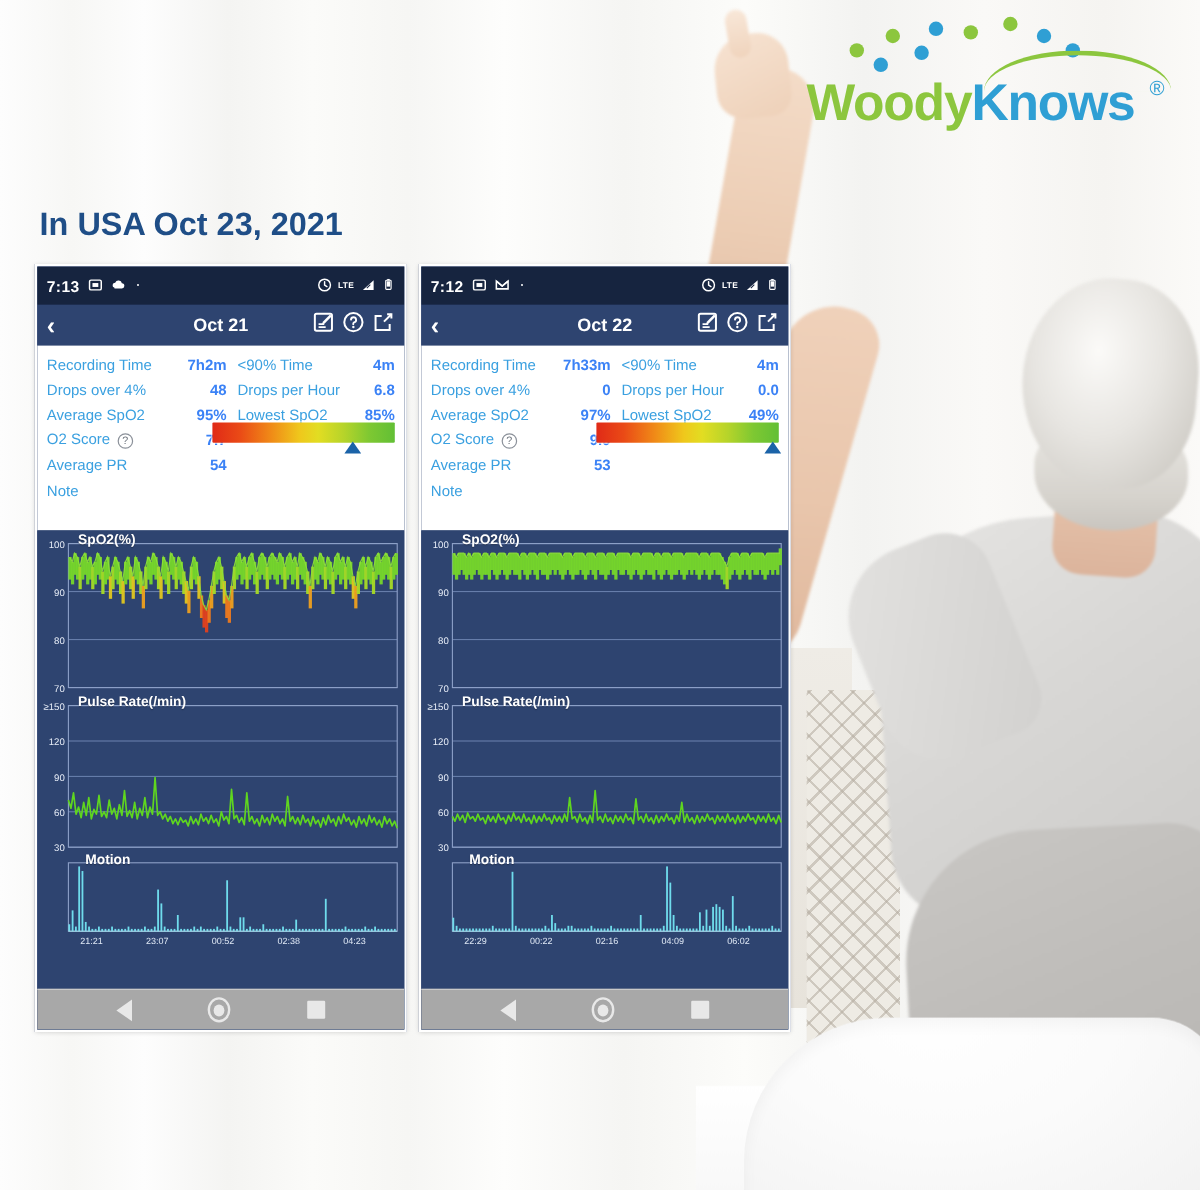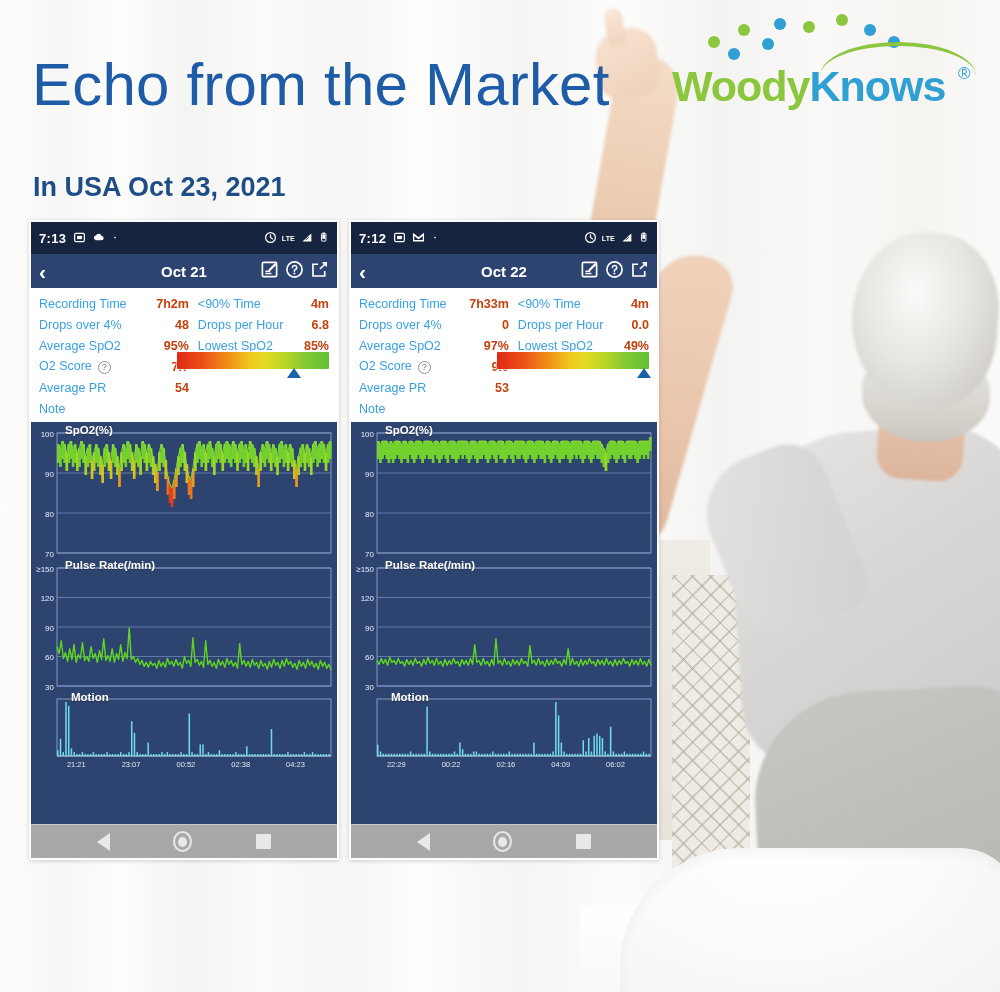--- a/index.html
+++ b/index.html
@@ -172,25 +172,25 @@
   .back-chevron { font-size: 21px; font-weight: 700; line-height: 1; cursor: pointer; }
   .appbar-title {
     position: absolute; left: 0; right: 0; text-align: center;
     font-size: 15px; font-weight: 700; pointer-events: none;
   }
   .appbar-actions { margin-left: auto; display: flex; gap: 6px; align-items: center; z-index: 2; }
 
   
   .stats {
     background: #ffffff; padding: 5px 8px 4px 8px;
-    position: relative; height: 134px;
+    position: relative; height: 154px;
   }
   .srow { display: flex; align-items: center; height: 21px; font-size: 12.5px; }
   .slabel { color: #3aa0e0; white-space: nowrap; }
-  .sval { color: #c2410c; font-weight: 700; text-align: right; white-space: nowrap; }
+  .sval { color: #3b82f6; font-weight: 700; text-align: right; white-space: nowrap; }
   .c1 { width: 108px; }
   .c2 { width: 52px; margin-right: 9px; }
   .c3 { width: 96px; }
   .c4 { width: 44px; }
   .qmark {
     display: inline-flex; align-items: center; justify-content: center;
     width: 13px; height: 13px; border: 1px solid #8a9099; border-radius: 50%;
     font-size: 9px; color: #6c737c; margin-left: 6px; font-weight: 400;
   }
   .gauge-wrap { position: absolute; right: 8px; top: 64px; width: 152px; height: 30px; }
@@ -251,21 +251,20 @@
       <div class="bg-sleeve"></div>
       <div class="bg-torso-lower"></div>
       <div class="bg-neck"></div>
       <div class="bg-hair-nape"></div>
       <div class="bg-head"></div>
     </div>
     <div class="bg-bed2"></div>
     <div class="bg-bed"></div>
   </div>
 
-  <div class="headline">Echo from the Market</div>
   <div class="subline">In USA Oct 23, 2021</div>
 
   <div class="logo">
     <svg width="320" height="52" style="position:absolute;left:0;top:0">
       <g id="logo-dots">
           <circle cx="52" cy="34" r="6" fill="#8cc63e"></circle>
           <circle cx="82" cy="22" r="6" fill="#8cc63e"></circle>
           <circle cx="118" cy="16" r="6" fill="#2f9fd4"></circle>
           <circle cx="147" cy="19" r="6" fill="#8cc63e"></circle>
           <circle cx="180" cy="12" r="6" fill="#8cc63e"></circle>

